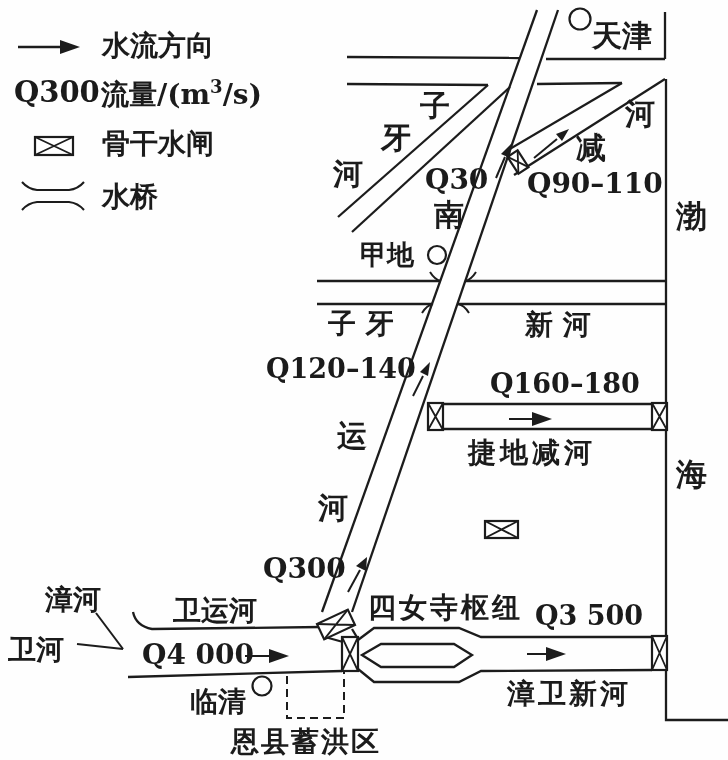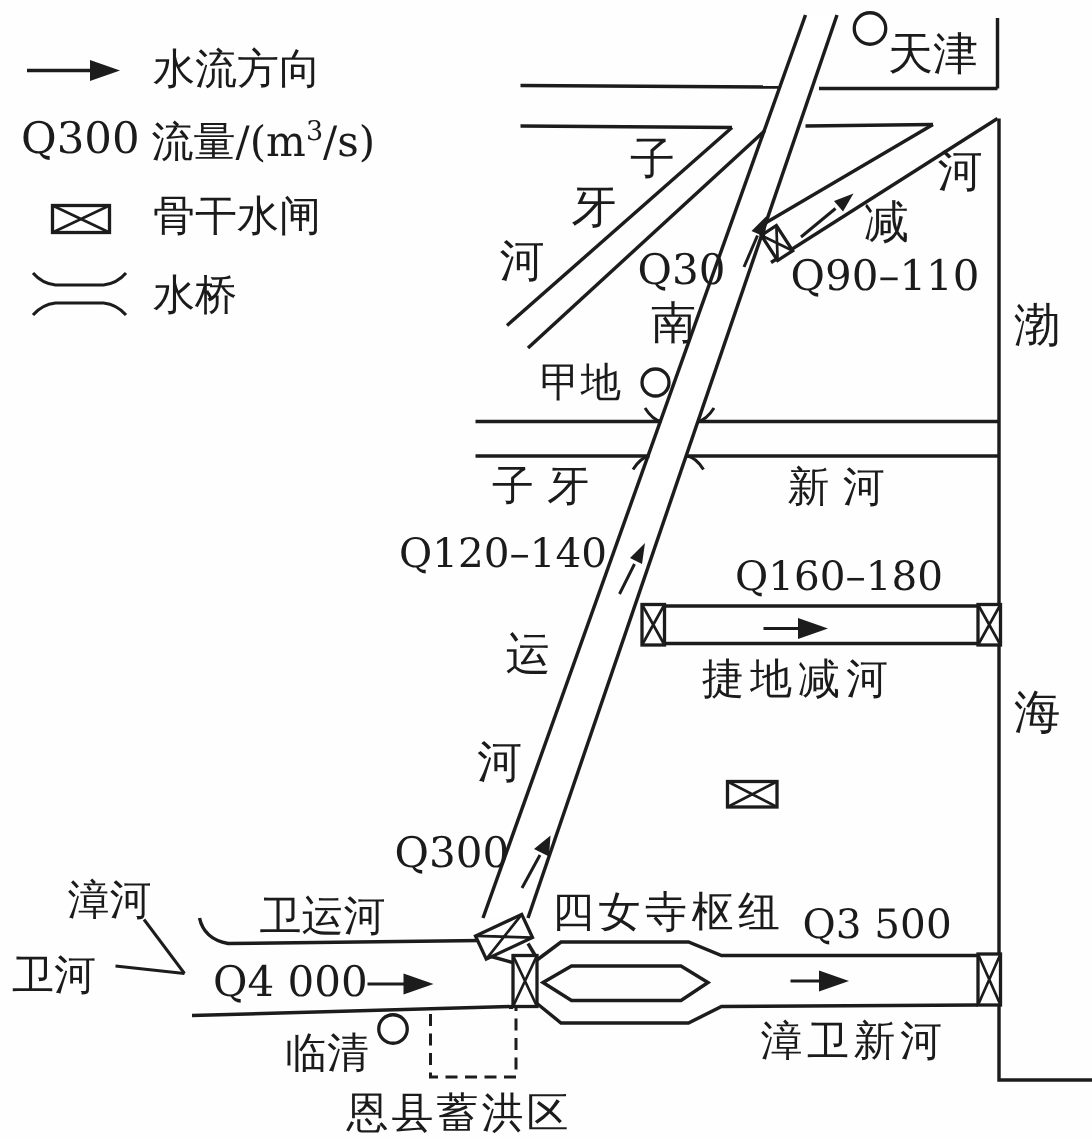--- a/index.html
+++ b/index.html
@@ -1,17 +1,17 @@
 <!DOCTYPE html>
 <html><head>
 <meta charset="utf-8">
 <style>
   html,body{margin:0;padding:0;background:#ffffff;}
   .stage{position:relative;width:728px;height:760px;background:#fefefe;overflow:hidden;
-         font-family:"DejaVu Serif","Liberation Serif",serif;}
+         font-family:"DejaVu Serif","Liberation Serif",serif;font-weight:bold;}
   svg{display:block}
   svg text{fill:#1b1b1b;font-family:"DejaVu Serif","Liberation Serif",serif;}
   .ln{stroke:#1c1c1c;stroke-width:2.3;fill:none;}
   .thin{stroke:#1c1c1c;stroke-width:2;fill:none;}
   .gate{fill:#ffffff;stroke:#1c1c1c;stroke-width:2.2;}
   .gx{stroke:#1c1c1c;stroke-width:1.8;fill:none;}
   .whitefill{fill:#ffffff;stroke:none;}
   .marker{fill:#ffffff;stroke:#1c1c1c;stroke-width:2.2;}
   .ah{fill:#1c1c1c;stroke:none;}
   .dash{stroke:#1c1c1c;stroke-width:2;fill:none;stroke-dasharray:8 5;}

